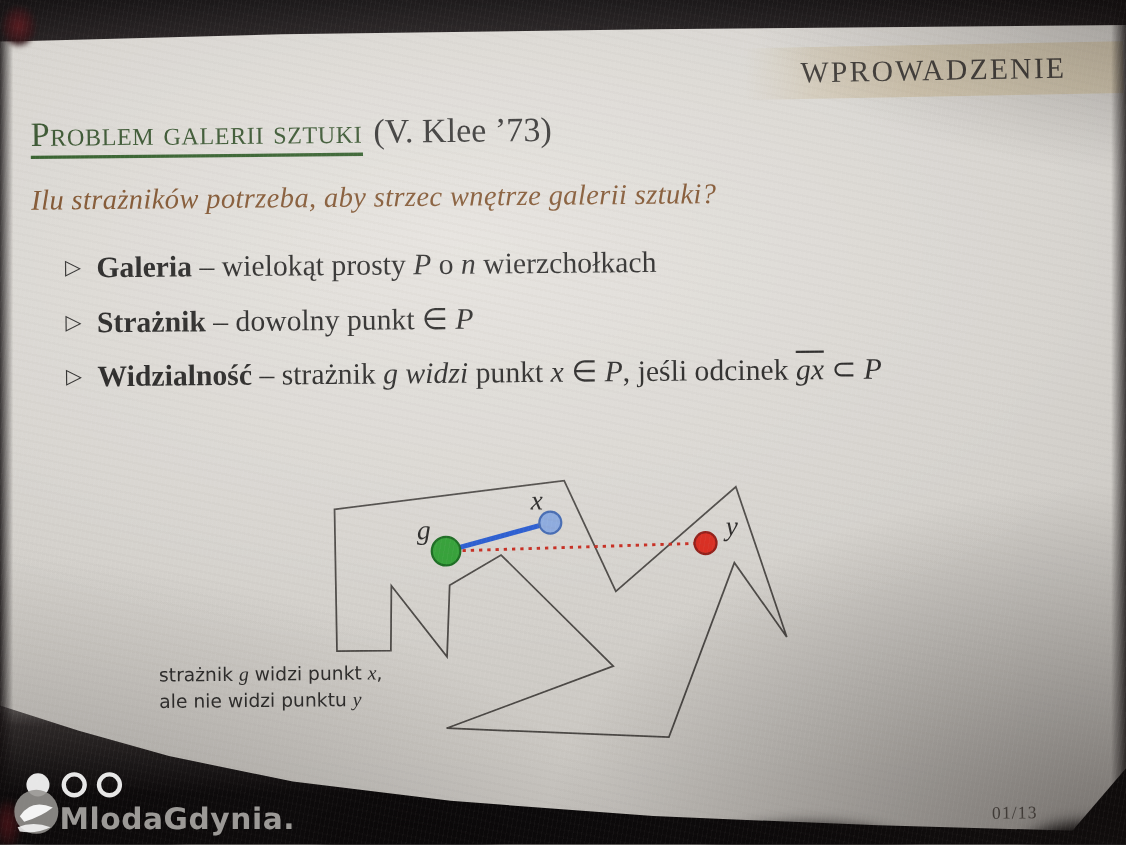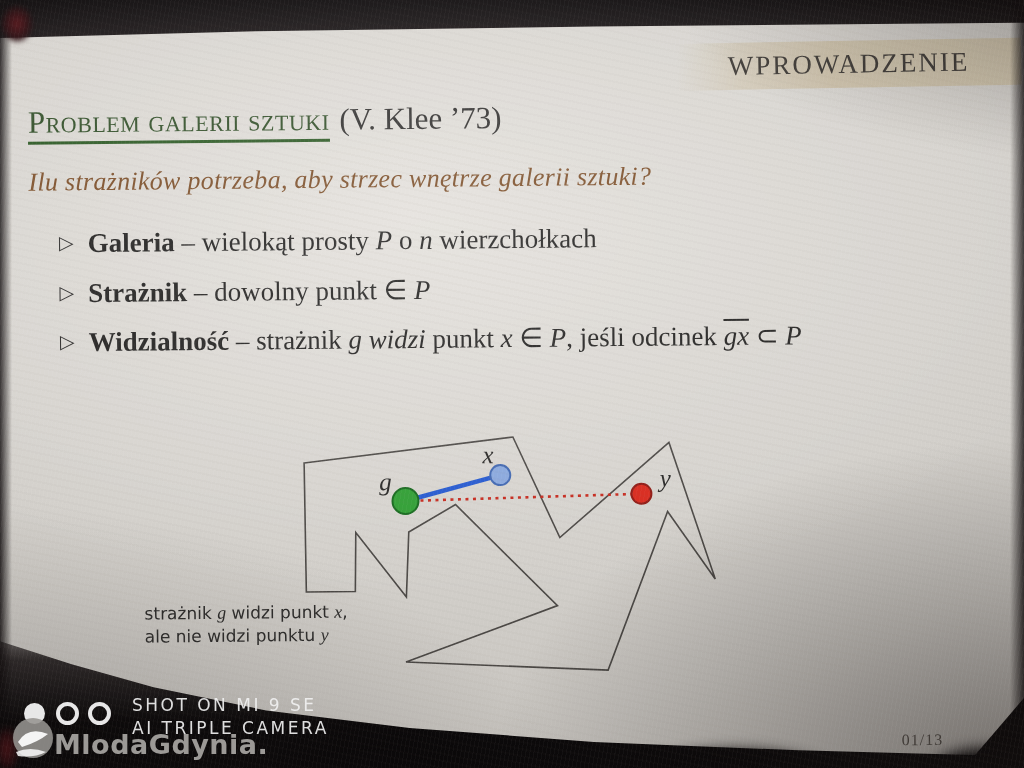--- a/index.html
+++ b/index.html
@@ -131,24 +131,20 @@
   <div class="corner-br"></div>
   <div class="sheen"></div>
   <div class="texture"></div>
 
   <div class="cam-mark">
     <div class="cam-circles">
       <div class="cam-dot"></div>
       <div class="cam-ring"></div>
       <div class="cam-ring"></div>
     </div>
-    <div class="cam-text">
-      <div>SHOT ON MI 9 SE</div>
-      <div>AI TRIPLE CAMERA</div>
-    </div>
   </div>
 
   <svg class="site-logo" width="260" height="58" viewBox="0 0 260 58">
     <circle cx="27" cy="28" r="20" fill="rgba(150,148,145,0.88)"></circle>
     <path d="M12 32 Q22 16 42 24 Q32 32 16 37 Z" fill="rgba(250,250,250,0.95)"></path>
     <path d="M10 42 Q24 36 40 42 Q28 48 12 46 Z" fill="rgba(250,250,250,0.85)"></path>
     <text x="48" y="44" font-family="DejaVu Sans, sans-serif" font-size="27" font-weight="bold" letter-spacing="0.5" fill="rgba(168,166,163,0.92)">MlodaGdynia.pl</text>
   </svg>
 
 </div>

